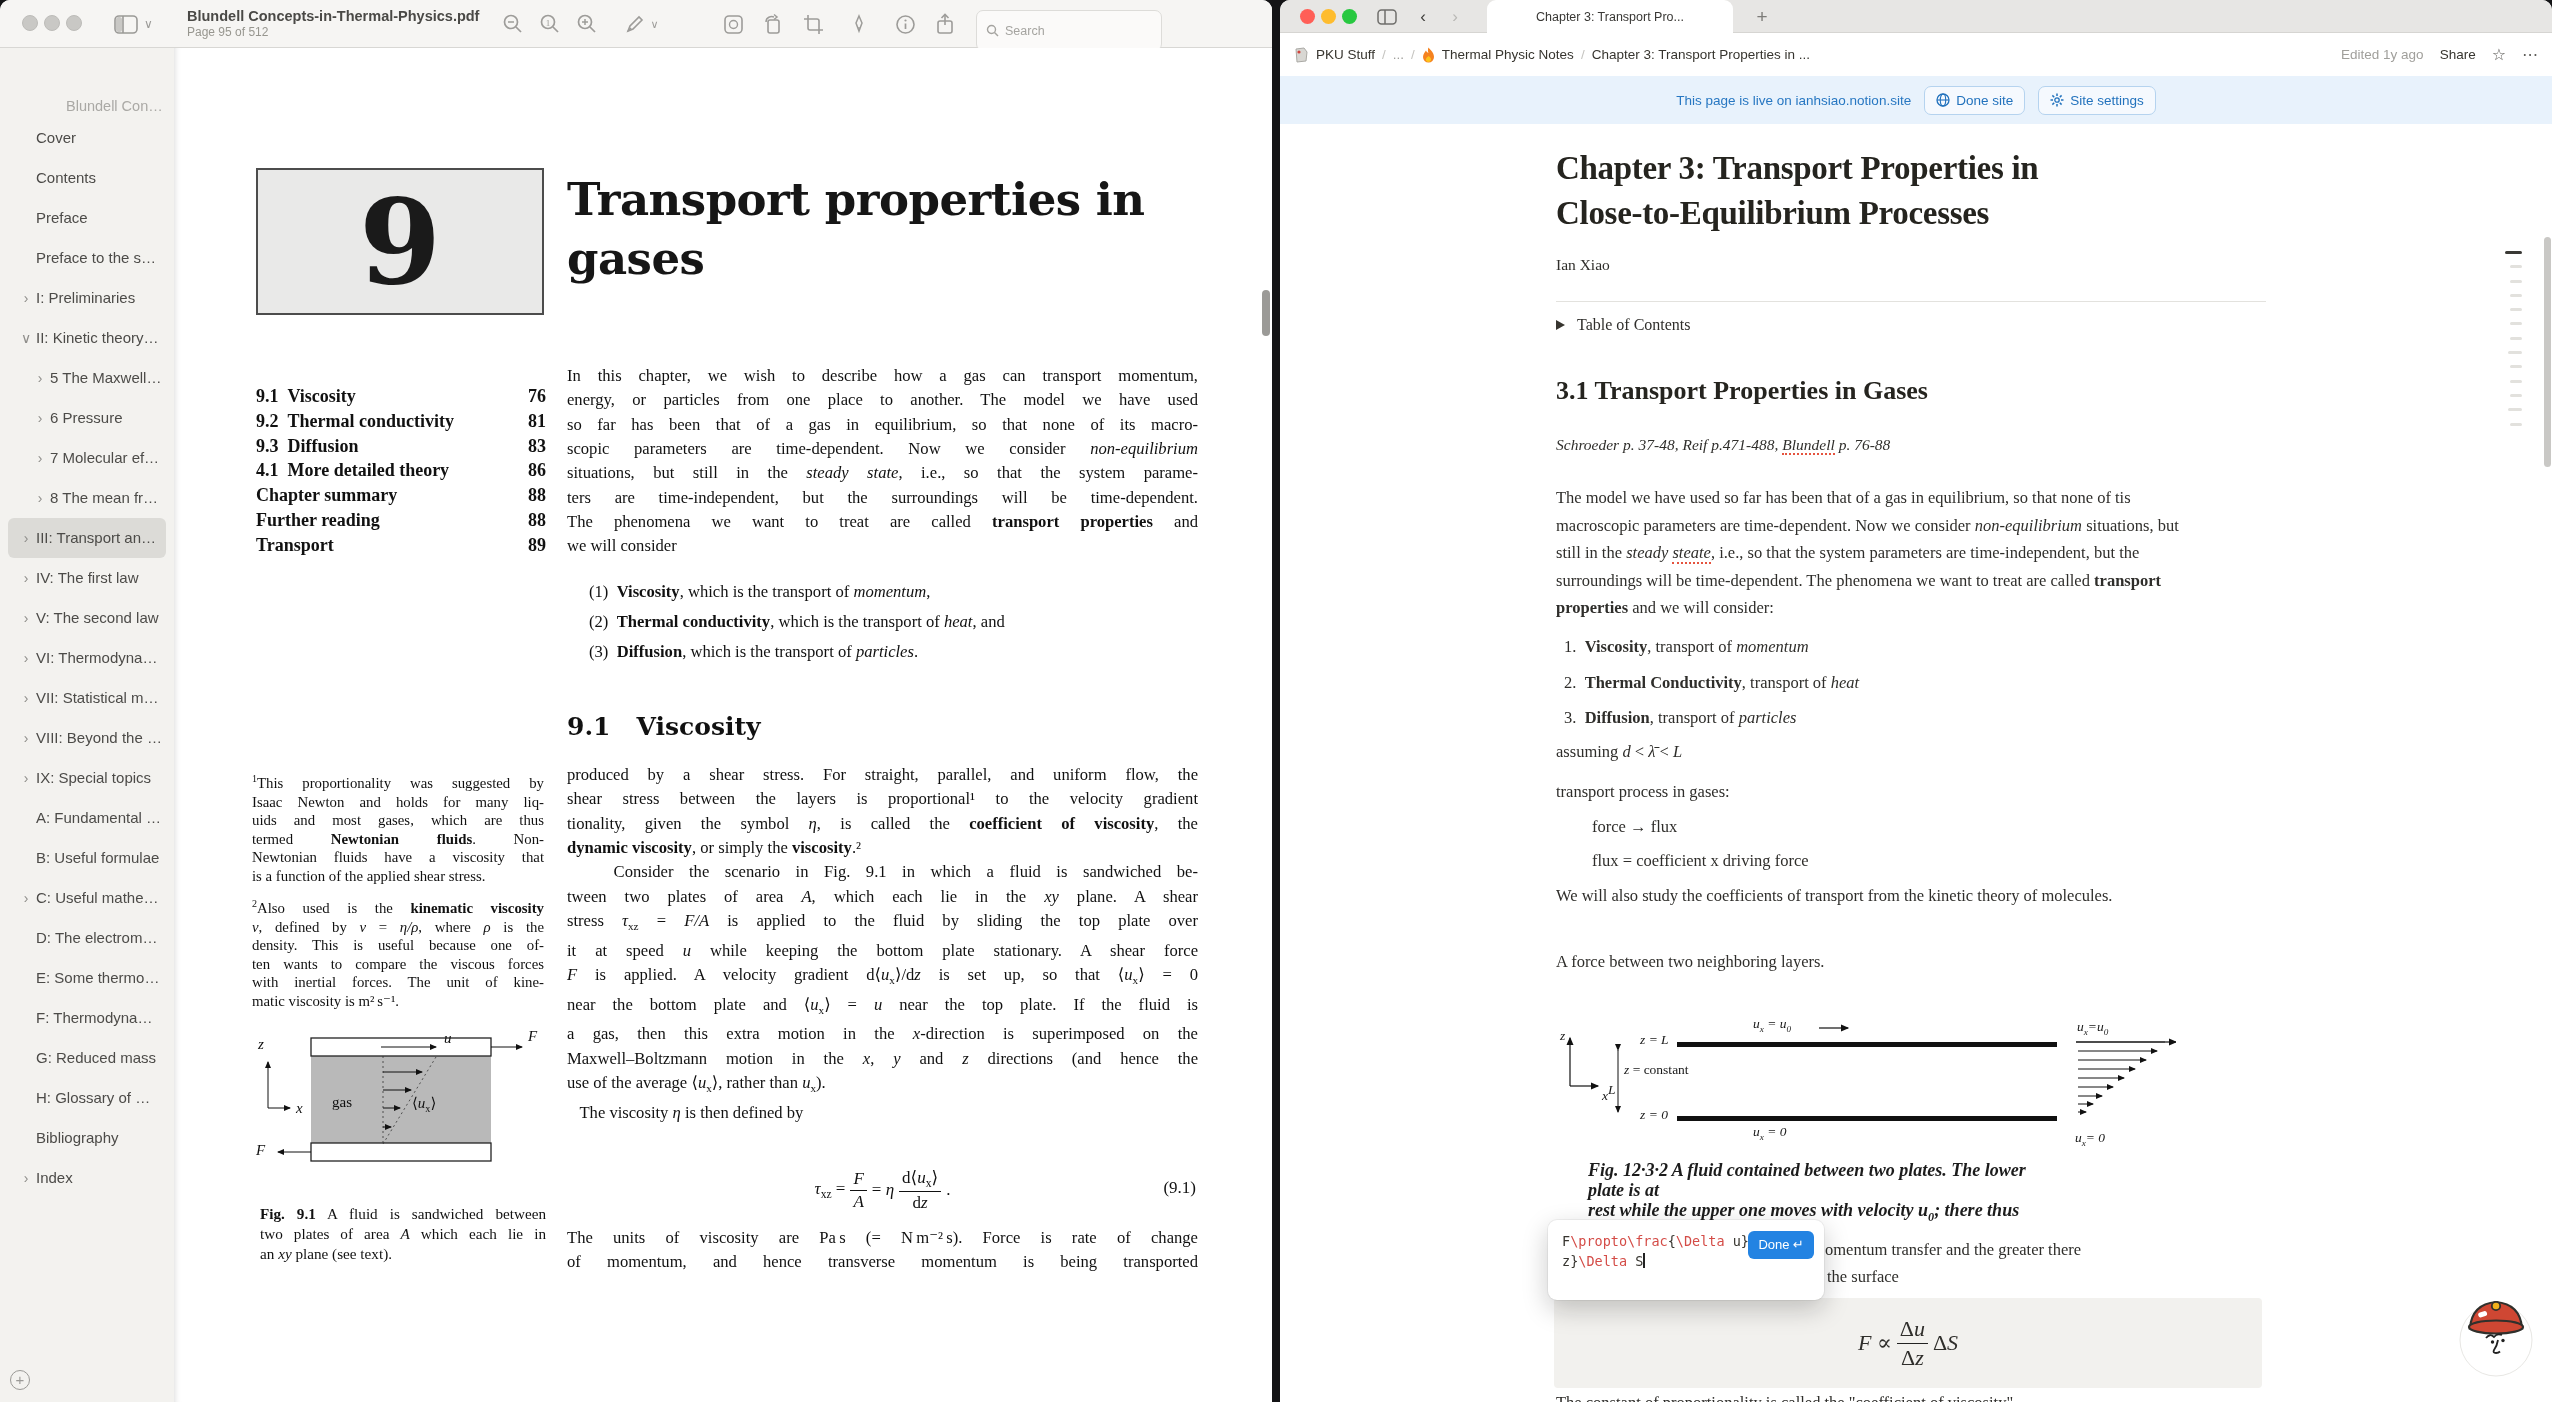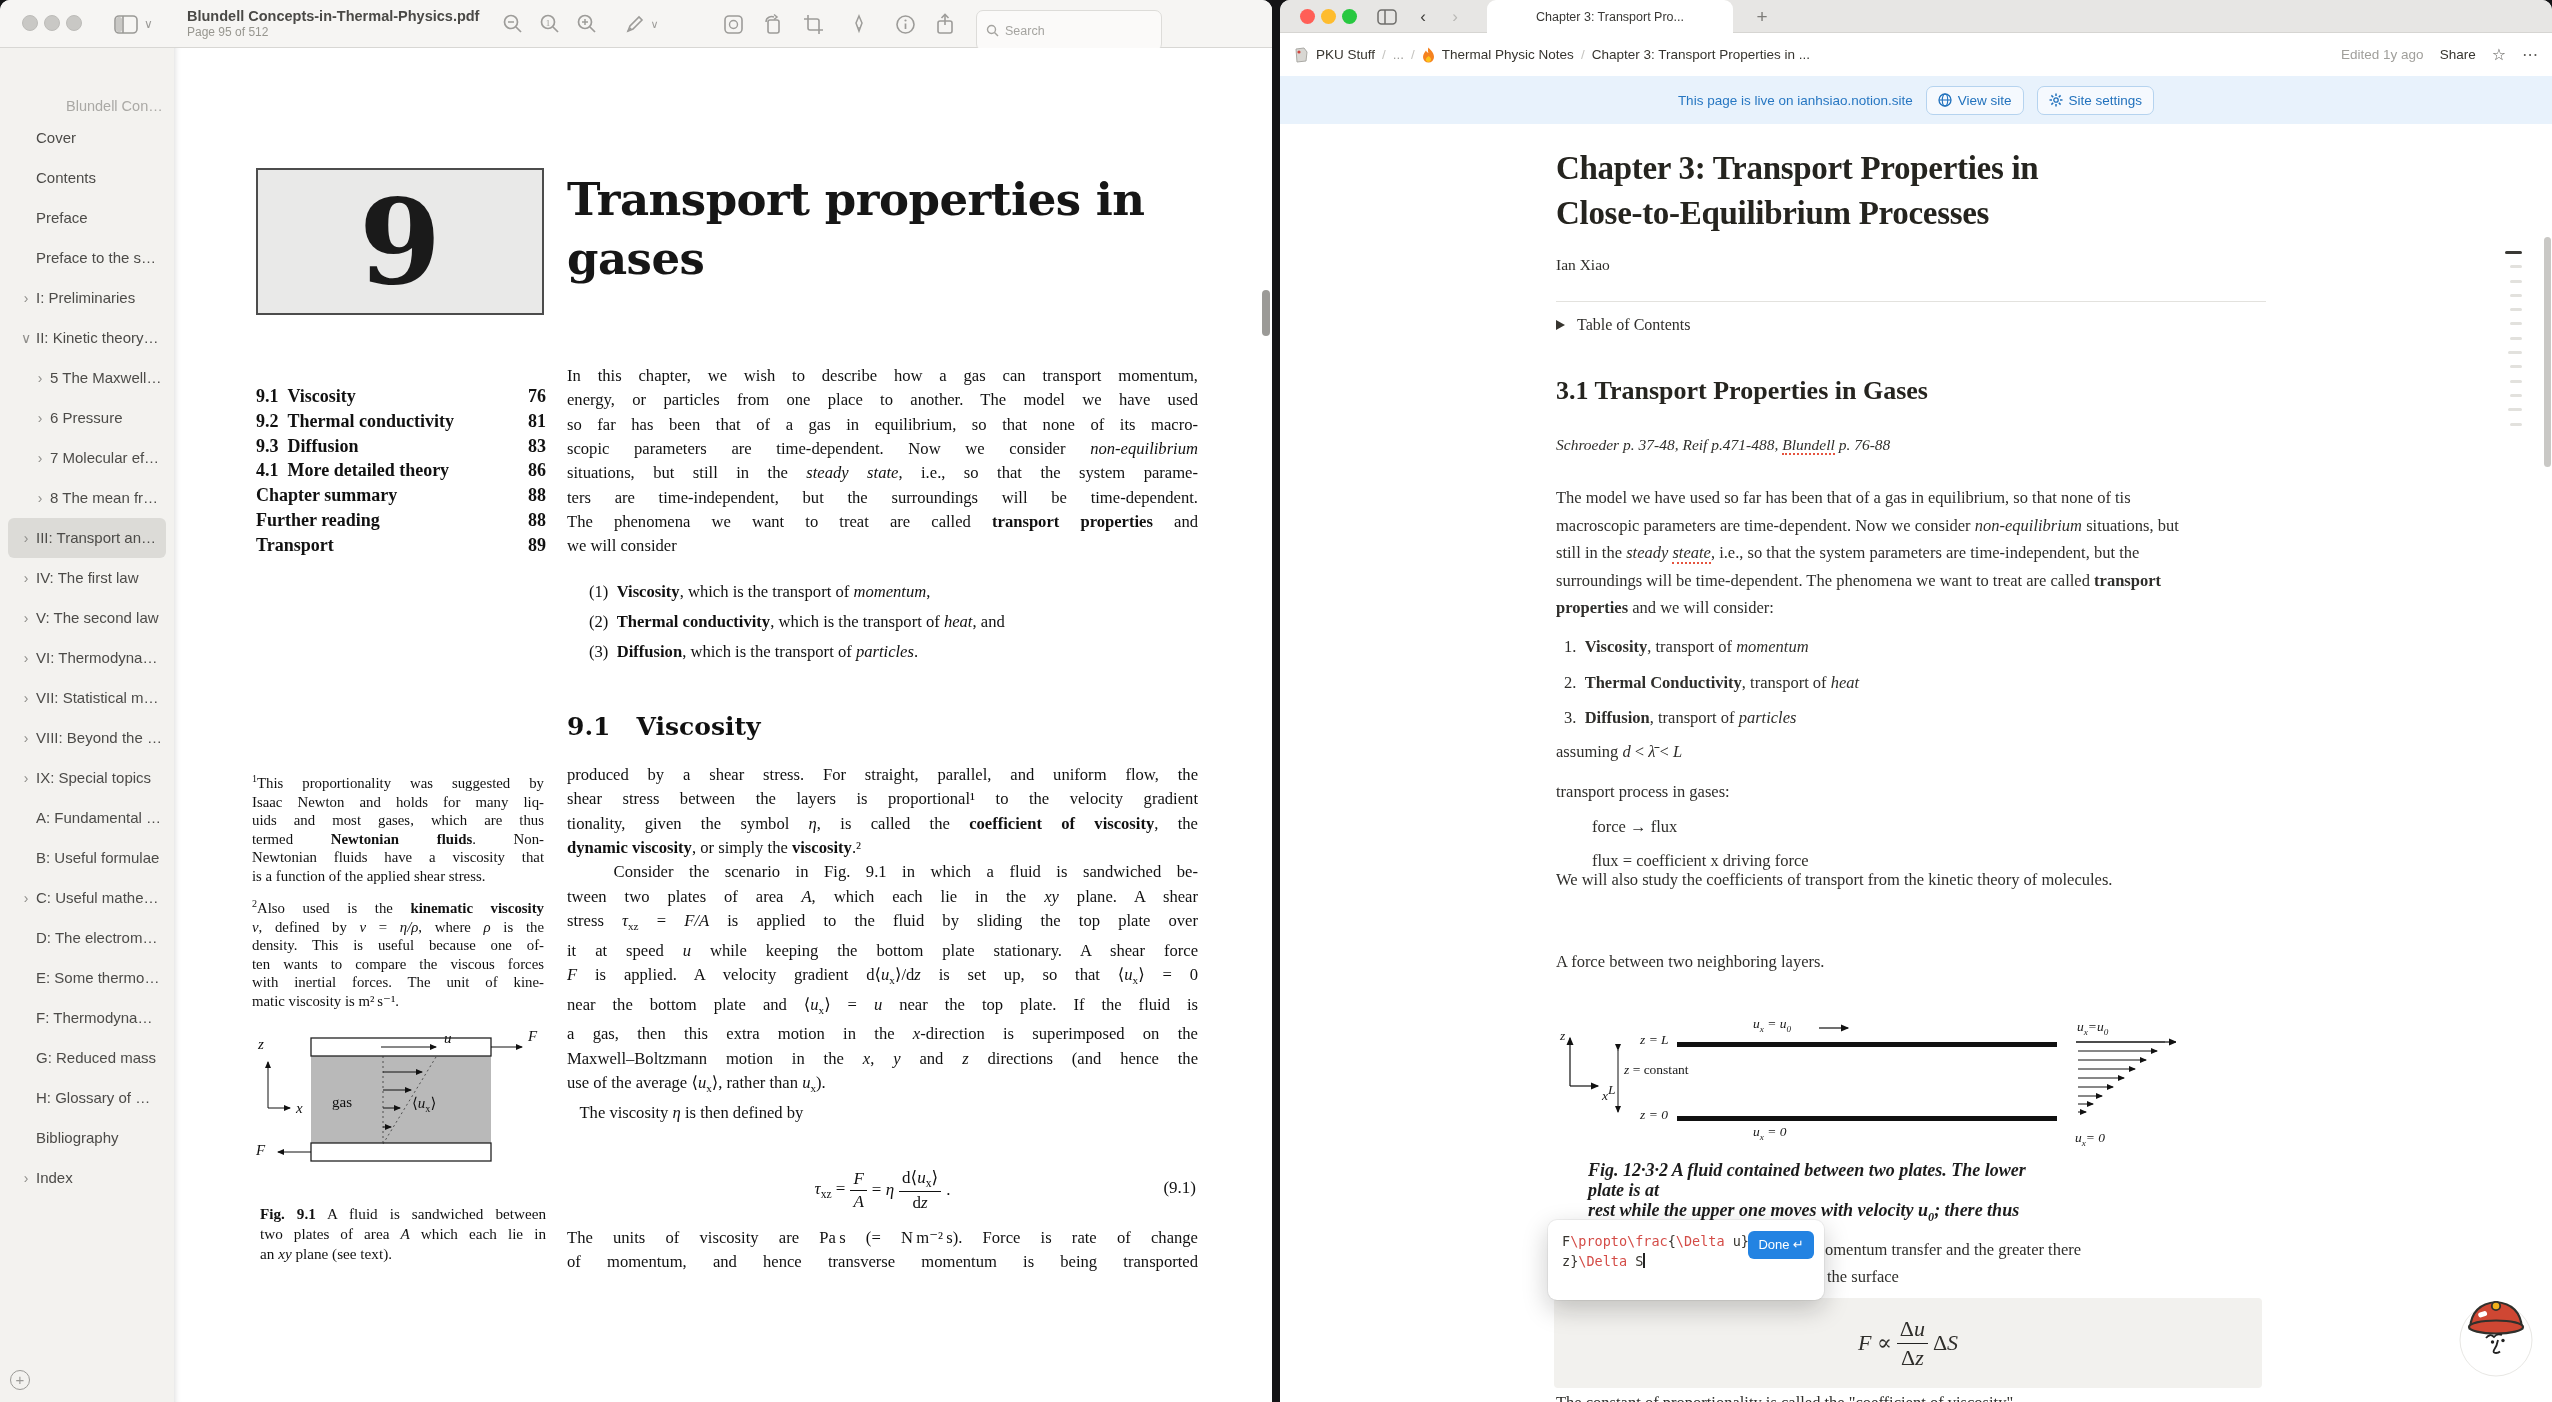--- a/index.html
+++ b/index.html
@@ -517,21 +517,21 @@
   </div>
 
   <div class="nt-banner">
     <span class="msg">This page is live on ianhsiao.notion.site</span>
     <div class="nt-bbtn">
       <svg width="14" height="14" viewBox="0 0 14 14">
           <circle cx="7" cy="7" r="6" fill="none" stroke="#2272bd" stroke-width="1.3"></circle>
           <ellipse cx="7" cy="7" rx="2.7" ry="6" fill="none" stroke="#2272bd" stroke-width="1.1"></ellipse>
           <line x1="1" y1="7" x2="13" y2="7" stroke="#2272bd" stroke-width="1.1"></line>
         </svg>
-      <span>View site</span>
+      <span>Done site</span>
     </div>
     <div class="nt-bbtn">
       <svg width="14" height="14" viewBox="0 0 14 14">
           <circle cx="7" cy="7" r="2.2" fill="none" stroke="#2272bd" stroke-width="1.3"></circle>
           <g stroke="#2272bd" stroke-width="1.5">
             <line x1="7" y1="0.5" x2="7" y2="3"></line>
             <line x1="7" y1="11" x2="7" y2="13.5"></line>
             <line x1="0.5" y1="7" x2="3" y2="7"></line>
             <line x1="11" y1="7" x2="13.5" y2="7"></line>
             <line x1="2.4" y1="2.4" x2="4.2" y2="4.2"></line>
@@ -566,21 +566,21 @@
       </div>
     <div class="nt-list" id="nt-list">
         <div class="li">1. <b>Viscosity</b>, transport of <i>momentum</i></div>
         <div class="li">2. <b>Thermal Conductivity</b>, transport of <i>heat</i></div>
         <div class="li">3. <b>Diffusion</b>, transport of <i>particles</i></div>
       </div>
     <div class="nt-line" style="top:618px">assuming <i>d</i> &lt; <i>λ̄</i> &lt; <i>L</i></div>
     <div class="nt-line" style="top:658px">transport process in gases:</div>
     <div class="nt-line nt-ind" style="top:693px">force → flux</div>
     <div class="nt-line nt-ind" style="top:727px">flux = coefficient x driving force</div>
-    <div class="nt-line" style="top:746px">We will also study the coefficients of transport from the kinetic theory of molecules.</div>
+    <div class="nt-line" style="top:762px">We will also study the coefficients of transport from the kinetic theory of molecules.</div>
     <div class="nt-line" style="top:828px">A force between two neighboring layers.</div>
 
     <svg class="reif" width="620" height="150" viewBox="0 0 620 150">
       <defs>
           <marker id="ah2" markerWidth="8" markerHeight="8" refX="6" refY="3" orient="auto">
             <path d="M0 0 L7 3 L0 6 Z" fill="#111"></path>
           </marker>
         </defs>
       <line x1="14" y1="78" x2="14" y2="30" stroke="#111" stroke-width="1.2" marker-end="url(#ah2)"></line>
       <line x1="14" y1="78" x2="42" y2="78" stroke="#111" stroke-width="1.2" marker-end="url(#ah2)"></line>

